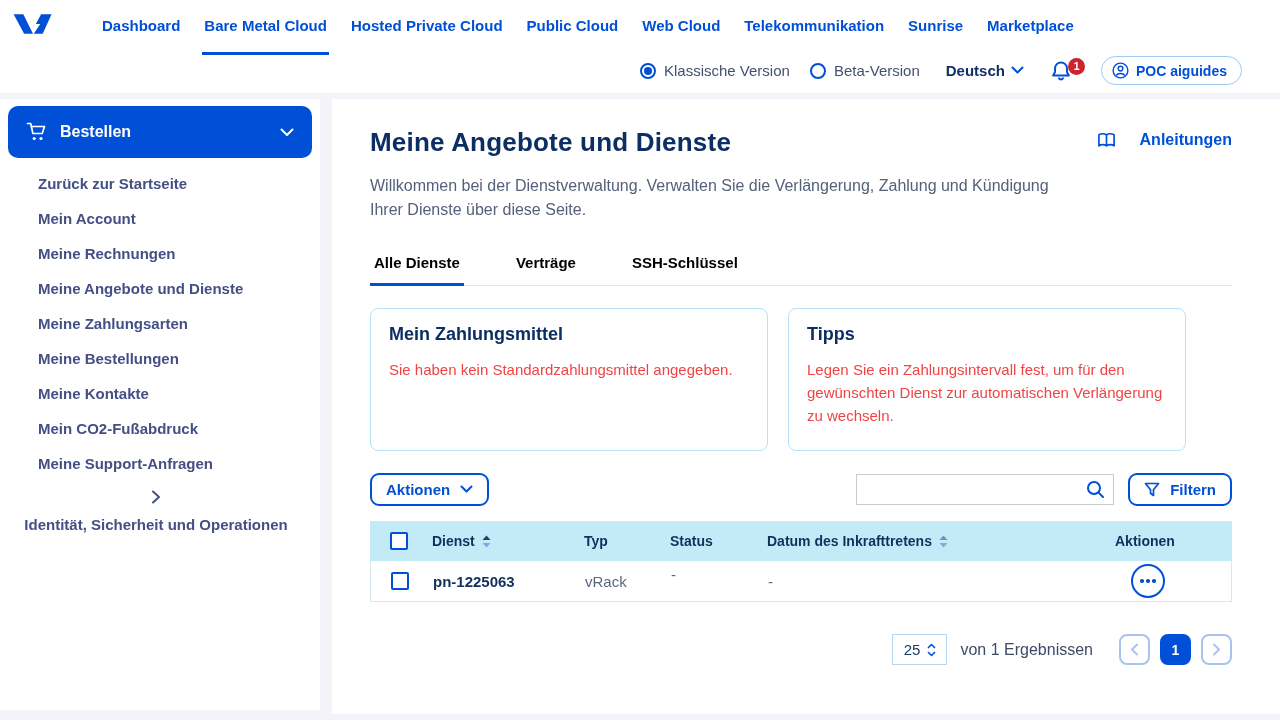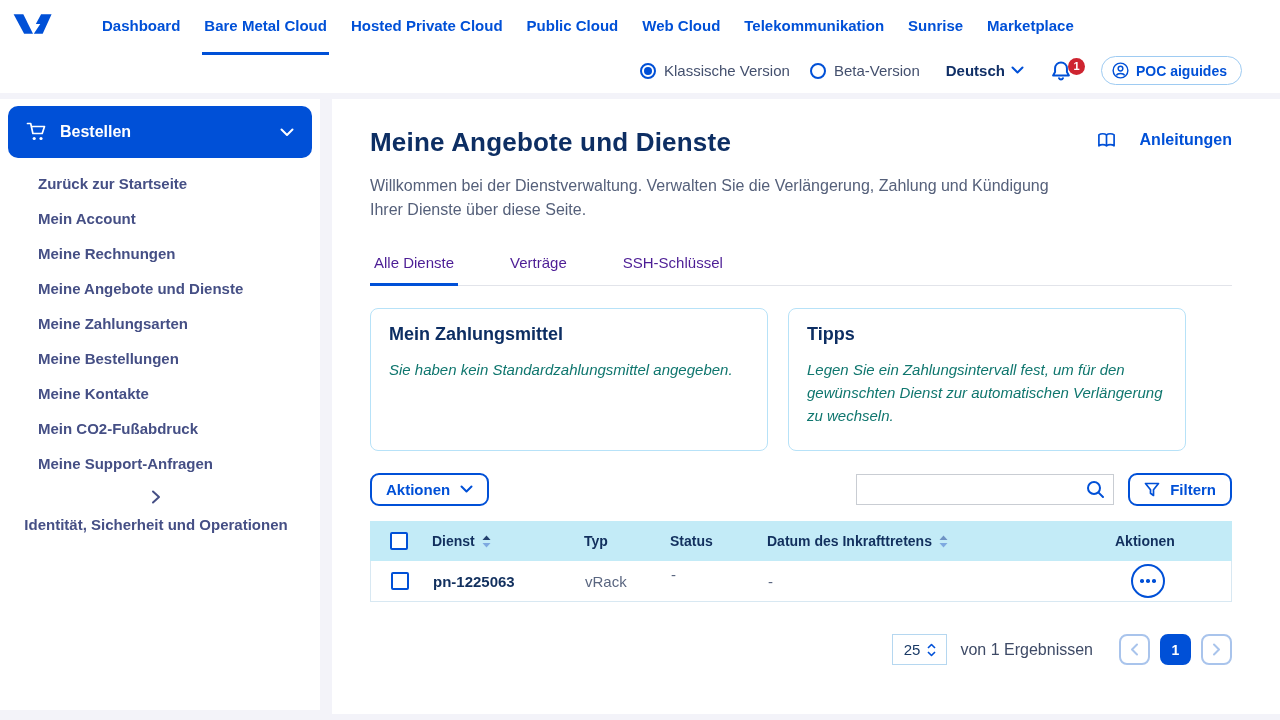--- a/index.html
+++ b/index.html
@@ -39,27 +39,27 @@
   .side-item-expand { display:flex; align-items:center; gap:12px; padding:9px 16px 9px 8px; font-size:15px; font-weight:700; color:#454f85; cursor:pointer;flex-direction:column; }
 
   .main { flex:1; margin-left:12px; background:#fff; padding:28px 48px 0 38px; }
 
   .title-row { display:flex; align-items:flex-start; justify-content:space-between; }
   .page-title { font-size:26px; font-weight:700; color:#0d2e63; letter-spacing:0.2px; }
   .guides-link { display:flex; align-items:center; gap:24px; color:#0050d7; font-size:16px; font-weight:700; cursor:pointer; margin-top:4px; }
   .subtitle { margin-top:16px; font-size:16px; line-height:24px; color:#55607a; max-width:700px; }
 
   .tabs { margin-top:32px; display:flex; gap:48px; border-bottom:1px solid #e2e4ea; }
-  .tab { font-size:15px; font-weight:400; color:#4c1d95; padding:0 4px 14px 4px; cursor:pointer; position:relative; }
+  .tab { font-size:15px; font-weight:700; color:#000000; padding:0 4px 14px 4px; cursor:pointer; position:relative; }
   .tab.active::after { content:""; position:absolute; left:0; right:0; bottom:-1px; height:3px; background:#0050d7; }
 
   .cards { margin-top:22px; display:flex; gap:20px; }
   .card { width:398px; height:143px; border:1px solid #b7e2f8; border-radius:8px; padding:15px 20px 16px 18px; display:flex; flex-direction:column; background:#fff; }
   .card-title { font-size:18px; font-weight:700; color:#0d2e63; }
-  .card-body { margin-top:13px; font-size:15px; line-height:23px; color:#0f766e;font-style:italic; }
+  .card-body { margin-top:13px; font-size:15px; line-height:23px; color:#ef4444; }
   .card-link { margin-top:auto; display:flex; align-items:center; gap:10px; color:#0050d7; font-size:16px; font-weight:700; cursor:pointer; }
 
   .toolbar { margin-top:22px; display:flex; align-items:center; }
   .btn-outline { display:inline-flex; align-items:center; gap:10px; border:2px solid #0050d7; border-radius:9px; background:#fff;
                  color:#0050d7; font-size:15px; font-weight:700; padding:6px 14px; height:33px; cursor:pointer;
                  font-family:"Liberation Sans", sans-serif; }
   .toolbar-right { margin-left:auto; display:flex; align-items:center; gap:14px; }
   .search-box { display:flex; align-items:center; width:258px; height:31px; border:1px solid #c9cdd3; background:#fff; padding:0 8px 0 10px; }
   .search-box input { border:none; outline:none; flex:1; font-size:14px; color:#33405e; font-family:"Liberation Sans", sans-serif; background:transparent; }
   .search-box svg { cursor:pointer; }

